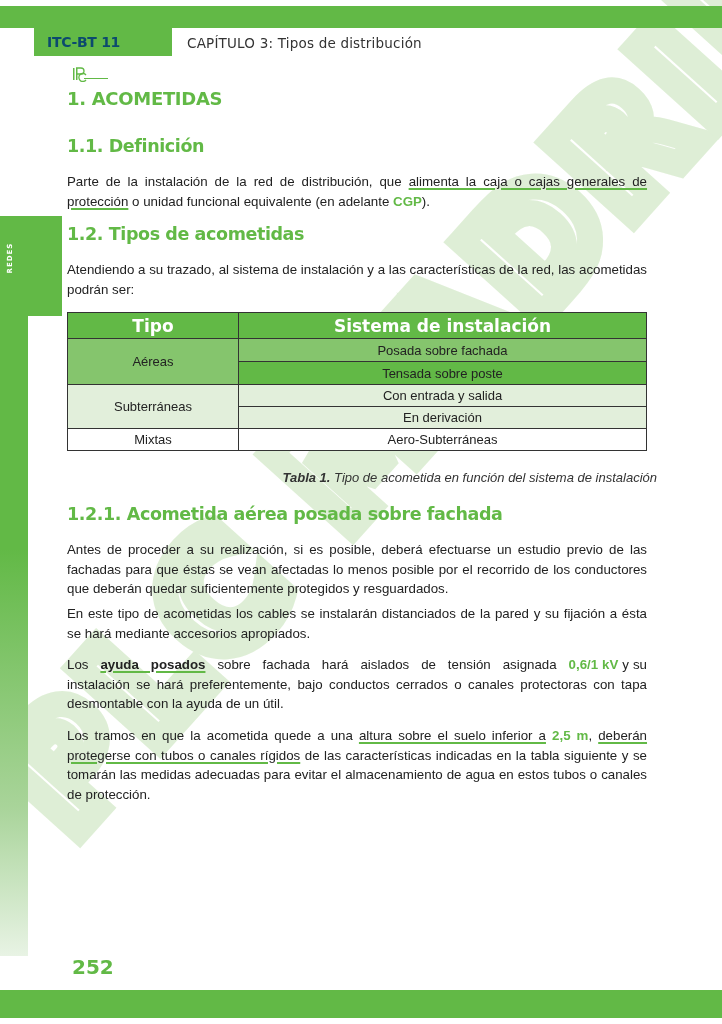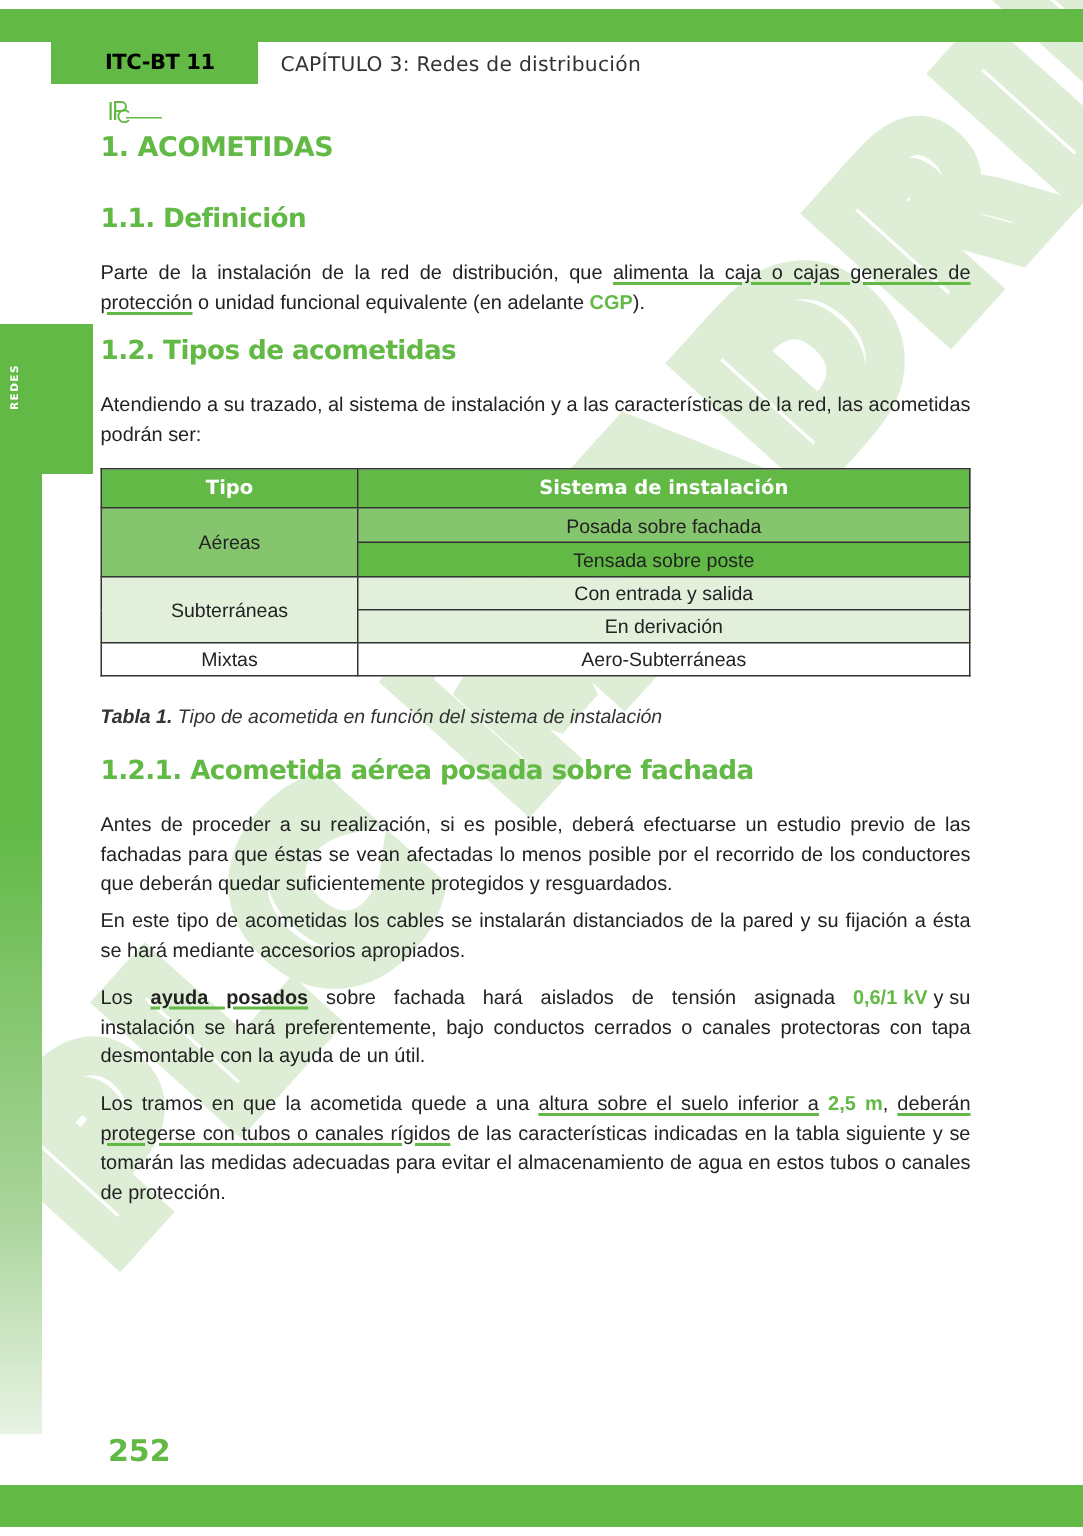--- a/index.html
+++ b/index.html
@@ -5,22 +5,22 @@
     html, body { margin: 0; padding: 0; }
     body {
       width: 722px; height: 1024px; position: relative; overflow: hidden;
       background: #ffffff;
       font-family: "Liberation Sans", sans-serif;
       color: #222;
     }
     .top-band { position: absolute; left: 0; top: 6px; width: 722px; height: 22px; background: #62b946; }
     .chapter-tab {
       position: absolute; left: 34px; top: 28px; width: 138px; height: 28px; background: #62b946;
-      color: #000000; font-family: "DejaVu Sans", sans-serif; font-weight: bold; font-size: 14px;
-      line-height: 28px; padding-left: 36px; box-sizing: border-box; letter-spacing: -0.3px;
+      color: #0c4a6e; font-family: "DejaVu Sans", sans-serif; font-weight: bold; font-size: 14px;
+      line-height: 28px; padding-left: 13px; box-sizing: border-box; letter-spacing: -0.3px;
     }
     .chapter-title {
       position: absolute; left: 187px; top: 35px; font-family: "DejaVu Sans", sans-serif;
       font-size: 13.5px; color: #333; letter-spacing: 0.2px;
     }
     .logo { position: absolute; left: 72px; top: 66px; width: 40px; height: 16px; }
     .h1 {
       position: absolute; left: 67px; top: 86px; font-family: "DejaVu Sans", sans-serif;
       font-weight: bold; font-size: 18px; color: #62b946; letter-spacing: -0.3px;
     }
@@ -45,48 +45,48 @@
       color: #fff; font-family: "DejaVu Sans", sans-serif; font-weight: bold; font-size: 7px; letter-spacing: 1px;
       width: 40px; text-align: center; margin-top: 20px; margin-left: -22px;
     }
     table.t {
       position: absolute; left: 67px; top: 312px; width: 580px; border-collapse: collapse;
       font-size: 13px; color: #222;
     }
     table.t td, table.t th { border: 1px solid #333; text-align: center; padding: 0; }
     table.t th {
       background: #62b946; color: #fff; font-family: "DejaVu Sans", sans-serif; font-weight: bold;
-      font-size: 13px; height: 25px; border-color: #333;
+      font-size: 17px; height: 25px; border-color: #333;
     }
     table.t th.c1 { width: 170px; }
     .r-aereas td { background: #85c56d; height: 22px; }
     .r-aereas td.sub { background: #62b946; }
     .r-sub td { background: #e2efdb; height: 21px; }
     .r-mix td { background: #ffffff; height: 21px; }
     .caption {
-      position: absolute; left: 67px; top: 470px; width: 580px; text-align: left;
+      position: absolute; left: 77px; top: 470px; width: 580px; text-align: right;
       font-size: 13px; font-style: italic; color: #333;
     }
     .page-number {
       position: absolute; left: 72px; top: 955px; font-family: "DejaVu Sans", sans-serif;
       font-weight: bold; font-size: 20px; color: #62b946;
     }
     .bottom-band { position: absolute; left: 0; top: 990px; width: 722px; height: 28px; background: #62b946; }
     .watermark { position: absolute; left: 0; top: 0; width: 722px; height: 1024px; pointer-events: none; }
   </style>
 </head>
 <body>
 
 <svg class="watermark" viewBox="0 0 722 1024">
   <text x="0" y="0" transform="translate(70,840) rotate(-48)" font-family="DejaVu Sans, sans-serif" font-weight="bold" font-size="150" fill="none" stroke="#d9eccf" stroke-width="26" letter-spacing="10" opacity="0.85">PLC MADRID</text>
 </svg>
 
 <div class="top-band"></div>
 <div class="chapter-tab">ITC-BT 11</div>
-<div class="chapter-title">CAPÍTULO 3: Redes de distribución</div>
+<div class="chapter-title">CAPÍTULO 3: Tipos de distribución</div>
 
 <svg class="logo" viewBox="0 0 40 16">
   <rect x="1" y="2" width="1.5" height="12" fill="#62b946"></rect>
   <rect x="4" y="2" width="1.5" height="12" fill="#62b946"></rect>
   <path d="M4 2 h5 a3 3 0 0 1 0 6 h-5" fill="none" stroke="#62b946" stroke-width="1.3"></path>
   <path d="M14 9 a4 4 0 1 0 0 5" fill="none" stroke="#62b946" stroke-width="1.3"></path>
   <rect x="12" y="12" width="24" height="1" fill="#62b946"></rect>
 </svg>
 
 <div class="sidebar"></div>

